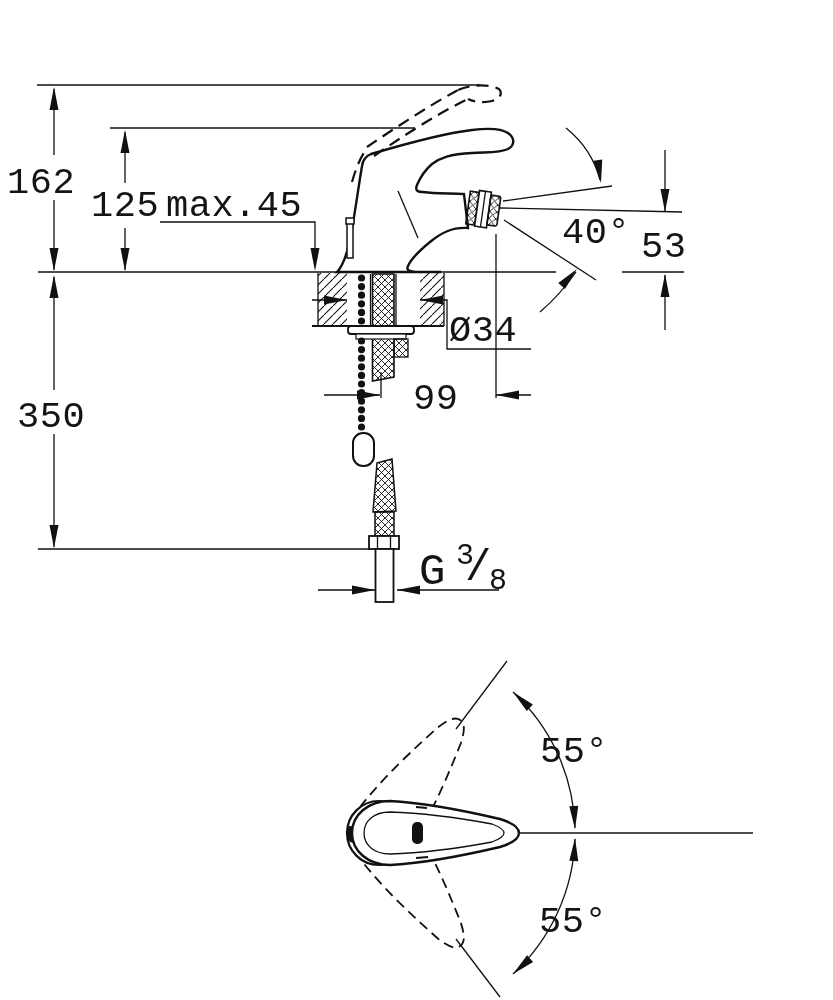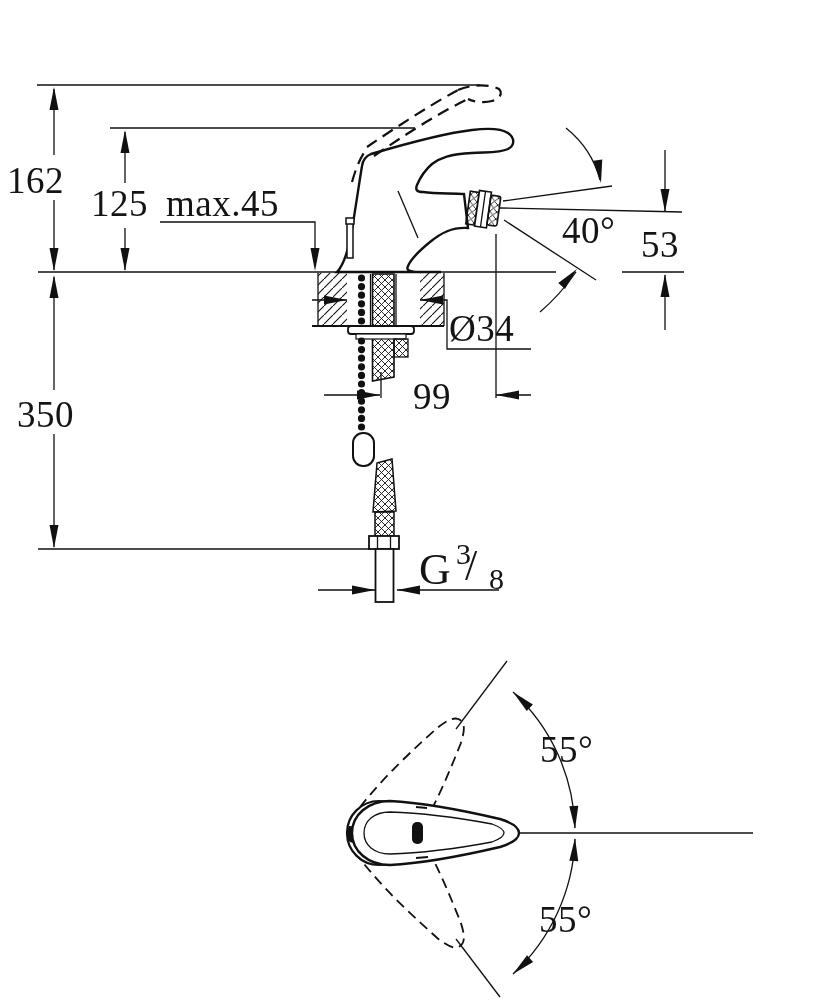--- a/index.html
+++ b/index.html
@@ -1,17 +1,17 @@
 <!DOCTYPE html>
 <html><head>
 <meta charset="utf-8">
 <style>
   html,body{margin:0;padding:0;background:#ffffff;}
   .canvas{position:relative;width:753px;height:1000px;background:#fff;overflow:hidden;
-          font-family:Liberation Serif, serif;}
+          font-family:Liberation Mono, monospace;}
   svg{display:block;}
   .thin{stroke:#111111;stroke-width:1.3;fill:none;}
   .med{stroke:#111111;stroke-width:1.8;fill:none;}
   .body{stroke:#111111;stroke-width:2.4;fill:#ffffff;}
   .dashed{stroke:#111111;stroke-width:2.2;fill:none;stroke-dasharray:12 7;}
   .dashed-thin{stroke:#111111;stroke-width:1.8;fill:none;stroke-dasharray:10 6;}
   .arrow{fill:#111111;stroke:none;}
   .dim-text{fill:#141414;font-size:37px;letter-spacing:.5px;}
   .dim-text-sm{fill:#141414;font-size:30px;}
   .dim-text-lg{fill:#141414;font-size:44px;}

